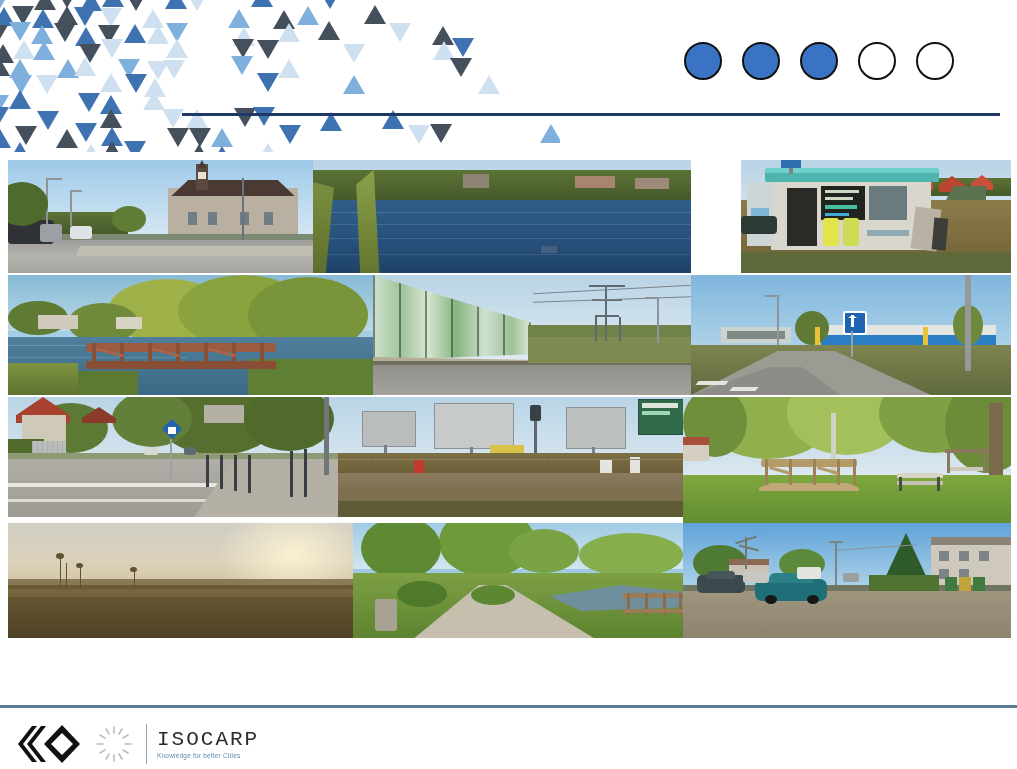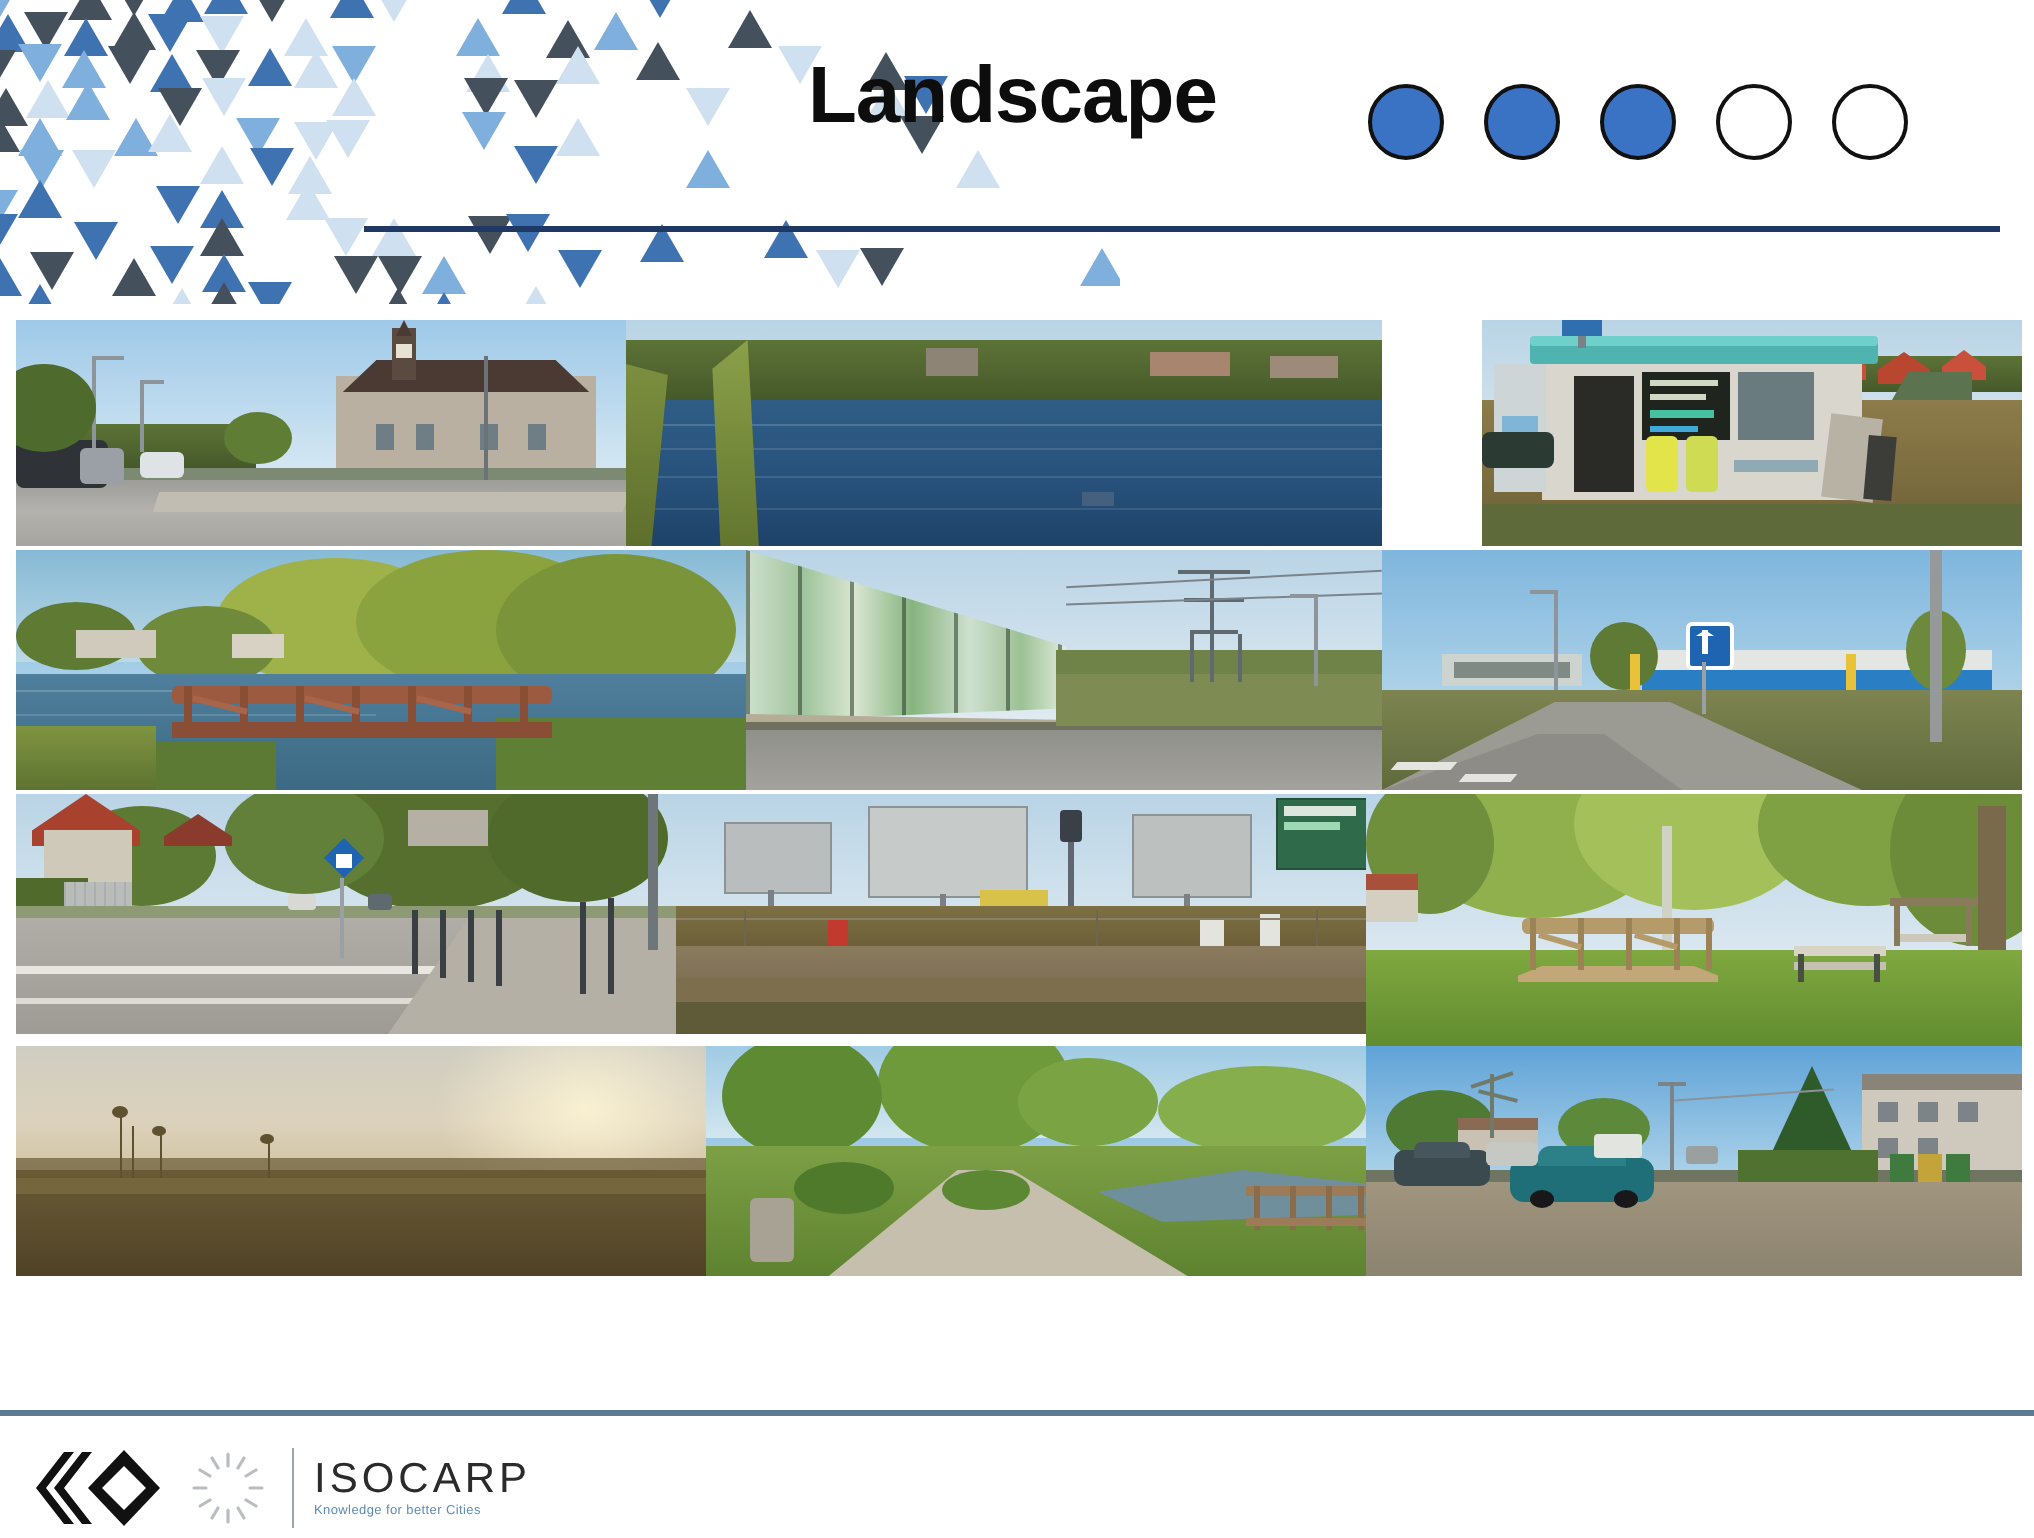--- a/index.html
+++ b/index.html
@@ -61,21 +61,21 @@
 
   
   .footer-rule{position:absolute;left:0;top:705px;width:1017px;height:3px;background:#5b7a94;}
   .footer{position:absolute;left:0;top:712px;width:1017px;height:57px;}
 
   .logo-wrap{position:absolute;left:10px;top:10px;display:flex;align-items:center;gap:10px;}
   .chev-logo{position:relative;width:72px;height:42px;}
   .seal{position:relative;width:44px;height:44px;}
   .divider-v{width:1px;height:40px;background:#9aa4ad;}
   .isocarp-block{display:flex;flex-direction:column;justify-content:center;line-height:1;}
-  .isocarp-name{font-size:21px;letter-spacing:2px;color:#2b2b2b;font-weight:normal;font-family:Liberation Sans, sans-serif;}
+  .isocarp-name{font-size:21px;letter-spacing:2px;color:#2b2b2b;font-weight:normal;font-family:Liberation Mono, monospace;}
   .isocarp-tag{font-size:6.5px;letter-spacing:0.2px;color:#5d8cb5;margin-top:3px;}
 </style>
 </head>
 <body>
 
 <div class="slide">
 
   <div class="header">
     <div class="tri-pattern" id="triPattern">
         <i class="tri down c-light" style="left: -13.1532px; top: -7.51371px;"></i>
@@ -170,21 +170,20 @@
         <i class="tri up c-light" style="left: 540.116px; top: 124.118px;"></i>
         <i class="tri up c-mid" style="left: 8.8964px; top: 142.433px;"></i>
         <i class="tri up c-pale" style="left: 79.7048px; top: 143.862px;"></i>
         <i class="tri up c-dark" style="left: 101.475px; top: 141.036px;"></i>
         <i class="tri down c-mid" style="left: 123.612px; top: 141.034px;"></i>
         <i class="tri up c-dark" style="left: 188.325px; top: 143.862px;"></i>
         <i class="tri up c-mid" style="left: 211.44px; top: 145.767px;"></i>
         <i class="tri up c-pale" style="left: 257.278px; top: 142.564px;"></i>
       </div>
 
-    <div class="slide-title">Landscape</div>
 
     <div class="progress" id="progressDots">
         <span class="dot filled"></span>
         <span class="dot filled"></span>
         <span class="dot filled"></span>
         <span class="dot"></span>
         <span class="dot"></span>
       </div>
 
     <div class="header-rule"></div>

